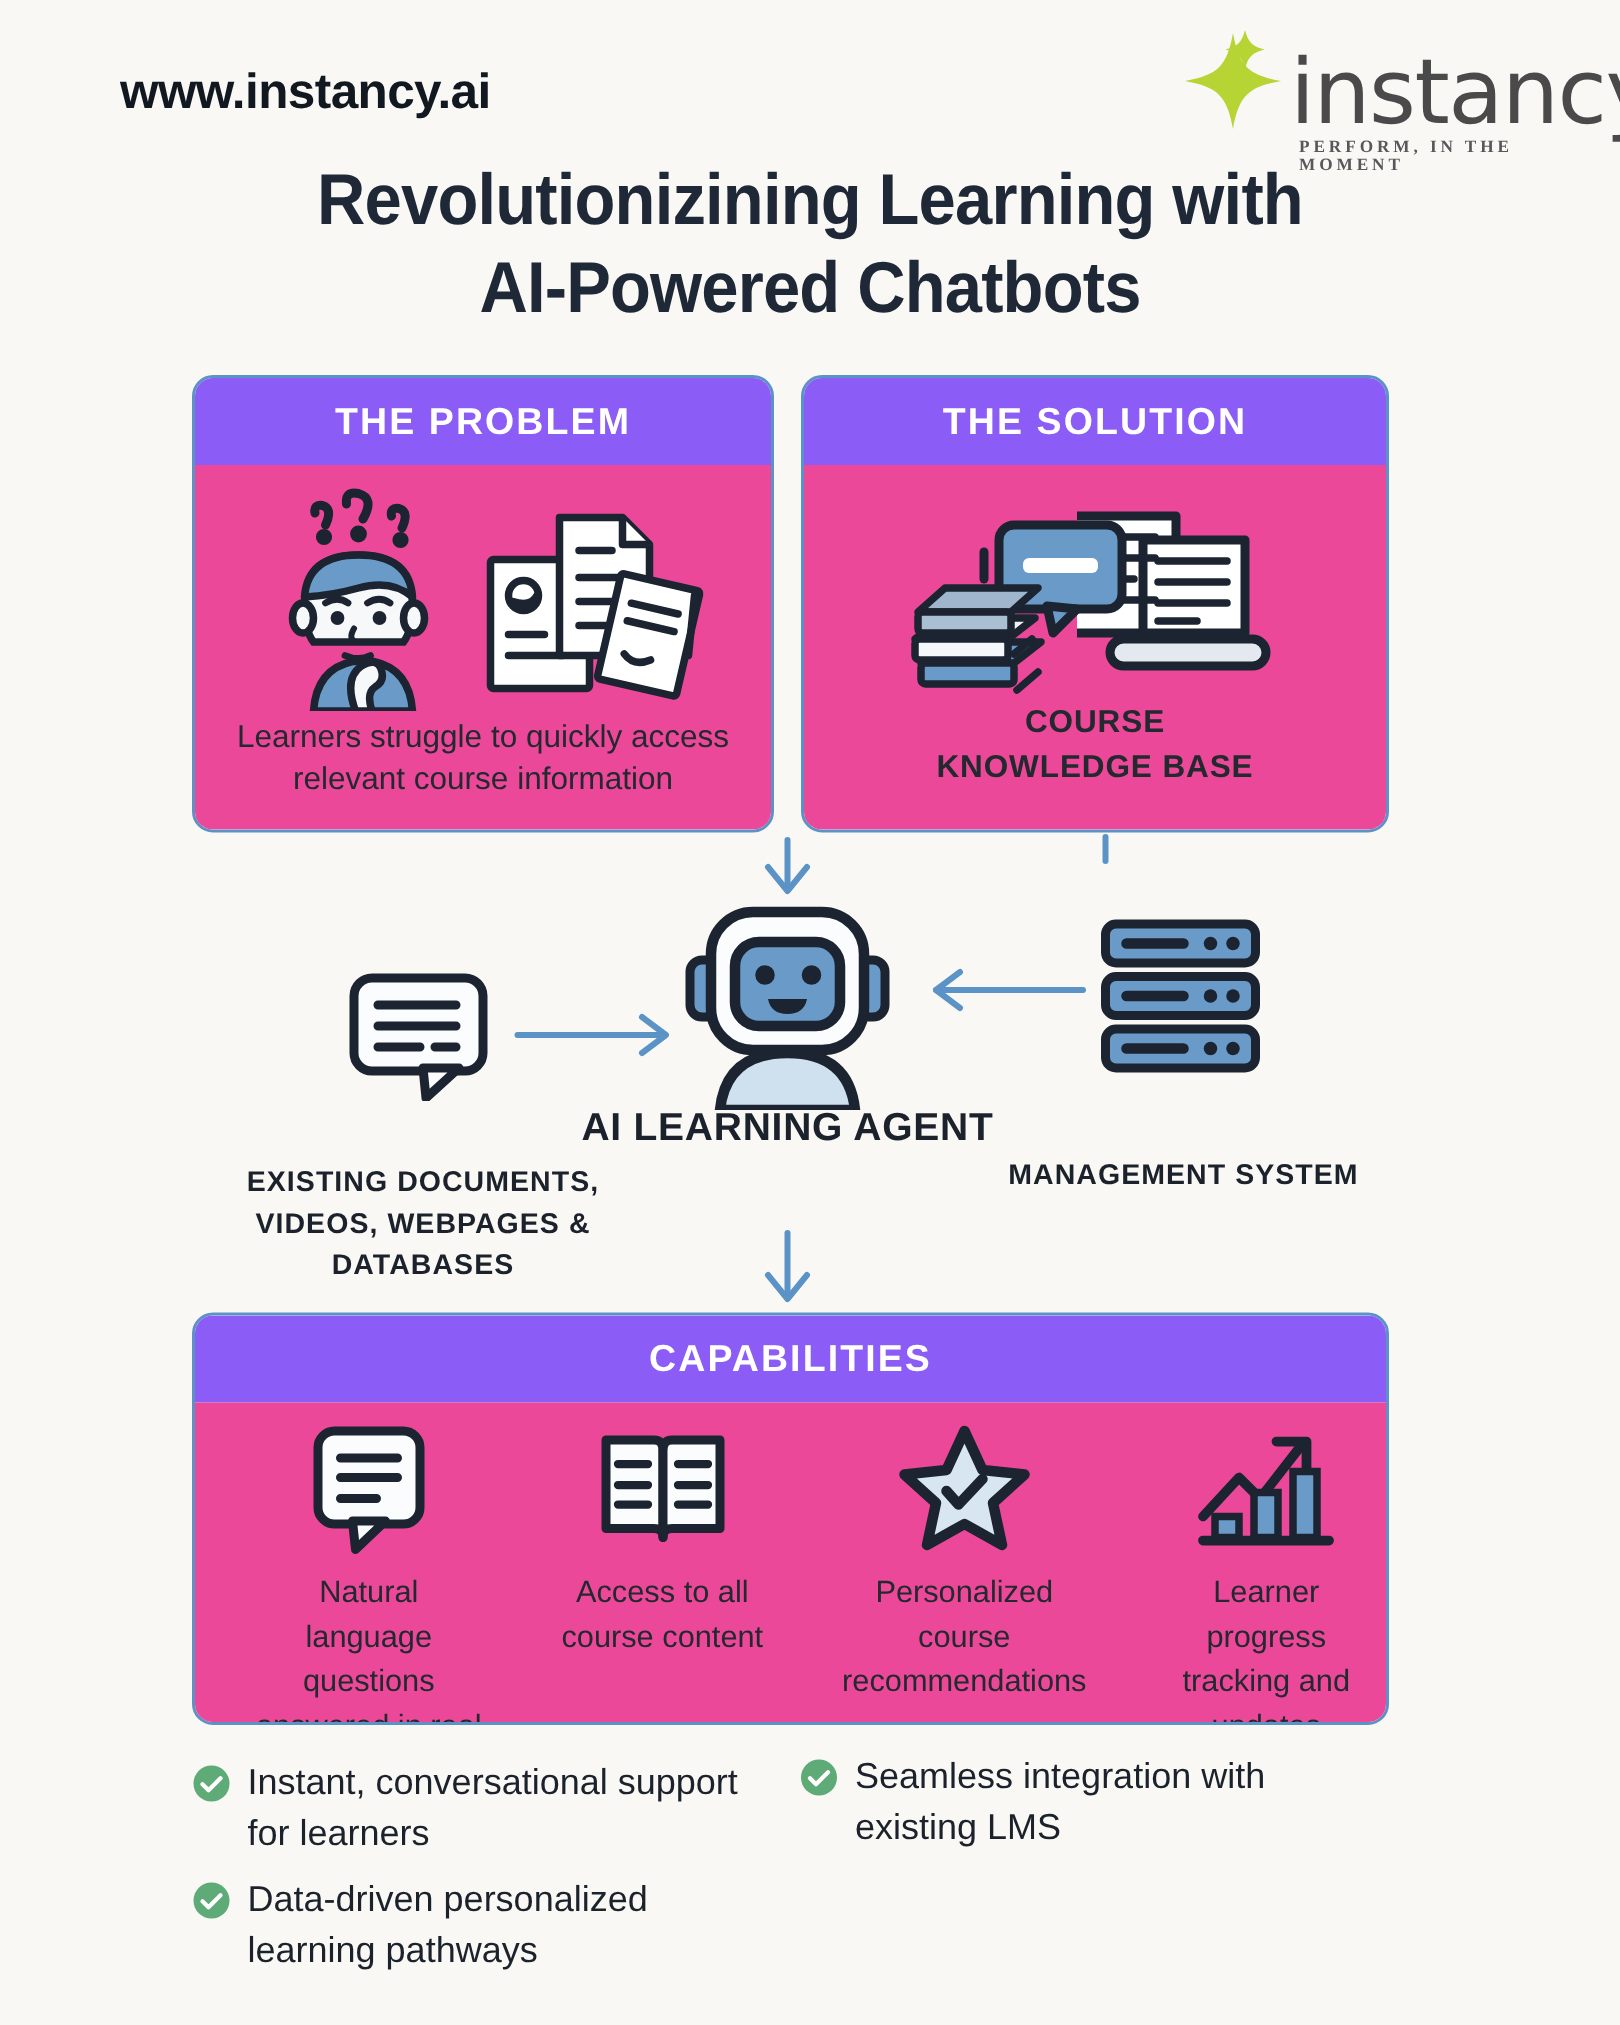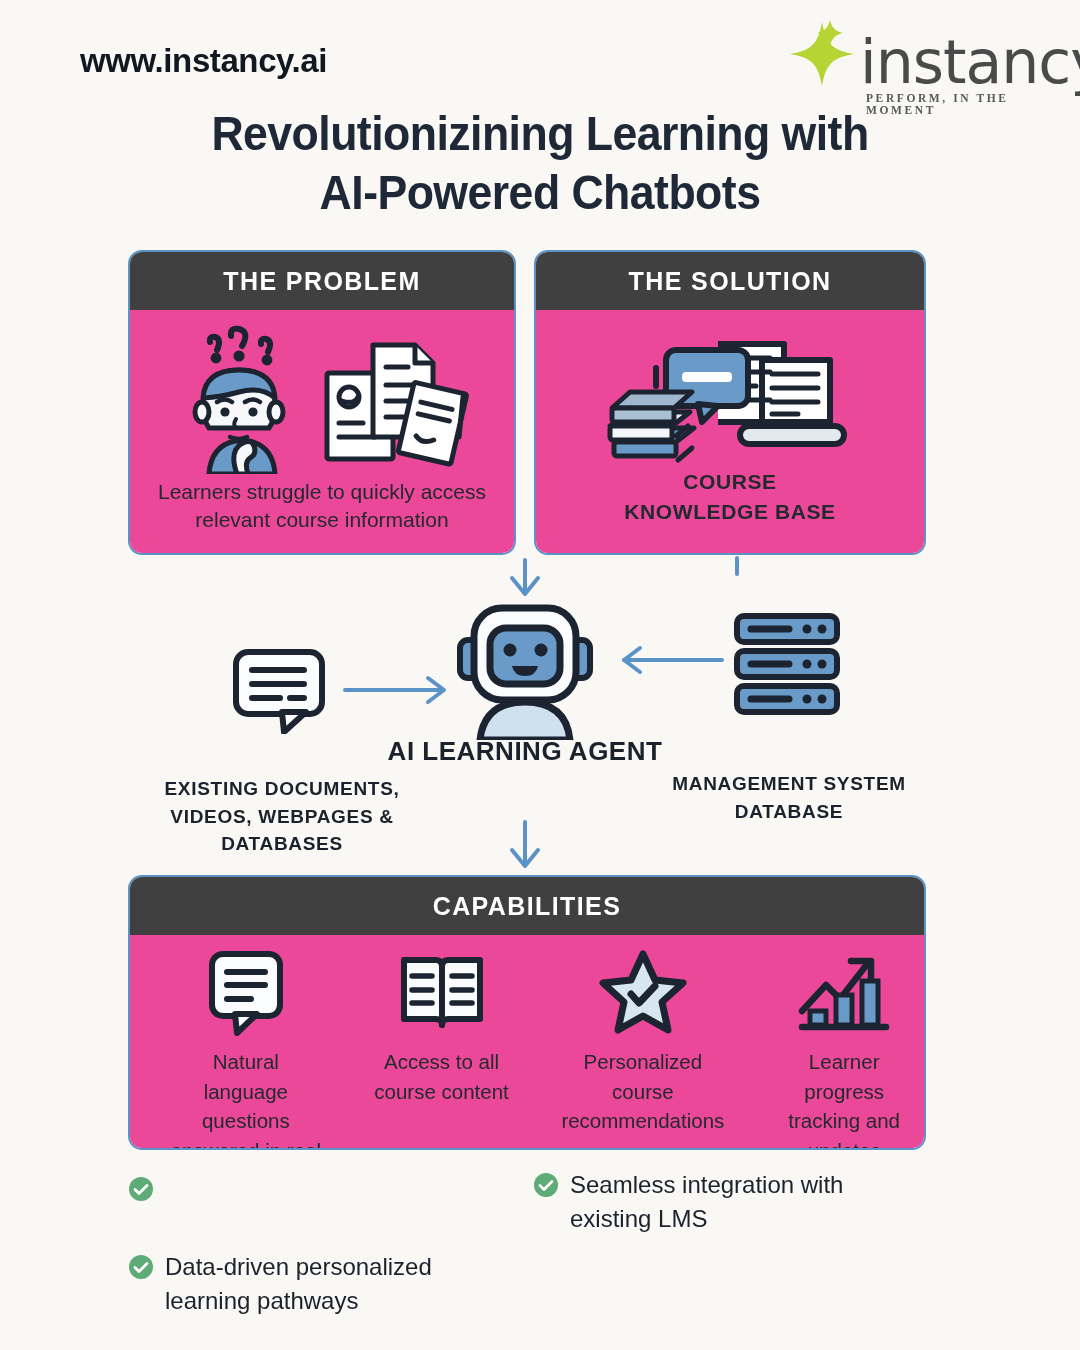--- a/index.html
+++ b/index.html
@@ -73,21 +73,21 @@
   
   .card {
     position: absolute;
     border: 2px solid #5b93c7;
     border-radius: 14px;
     background: #ffffff;
     box-sizing: border-box;
     overflow: hidden;
   }
   .card-head {
-    background: #404040;
+    background: #8b5cf6;
     color: #ffffff;
     text-align: center;
     font-weight: bold;
     letter-spacing: 1.4px;
     font-size: 25px;
     line-height: 58px;
     height: 58px;
     font-family: "Liberation Sans Narrow", "Liberation Sans", sans-serif;
   }
   .card-body {
@@ -367,21 +367,20 @@
         <circle cx="89" cy="17" r="4.5"></circle>
       <circle cx="74" cy="52" r="4.5"></circle>
         <circle cx="89" cy="52" r="4.5"></circle>
       <circle cx="74" cy="87" r="4.5"></circle>
         <circle cx="89" cy="87" r="4.5"></circle>
     </g>
   </svg>
 </div>
 <div class="flow-label" style="left:630px;top:770px;width:318px;">
   <div>MANAGEMENT SYSTEM</div>
-  <div>DATABASE</div>
 </div>
 
 <div class="card" id="capabilities-card">
   <div class="card-head">CAPABILITIES</div>
   <div class="card-body">
     <div class="cap-grid">
 
       <div class="cap-col">
         <div class="cap-icon">
           <svg width="78" height="86" viewBox="0 0 78 86">
@@ -438,20 +437,21 @@
 
 <div class="bullets">
 
   <div class="bullet" style="left:0;top:0;">
     <span class="check">
       <svg width="26" height="26" viewBox="0 0 26 26">
         <circle cx="13" cy="13" r="12" fill="#5eab78"></circle>
         <path d="M7 13.5 l4 4 l8 -8" fill="none" stroke="#fff" stroke-width="2.8" stroke-linecap="round" stroke-linejoin="round"></path>
       </svg>
     </span>
+    <span class="bullet-text">Instant, conversational support for learners</span>
   </div>
 
   <div class="bullet" style="left:405px;top:-4px;">
     <span class="check">
       <svg width="26" height="26" viewBox="0 0 26 26">
         <circle cx="13" cy="13" r="12" fill="#5eab78"></circle>
         <path d="M7 13.5 l4 4 l8 -8" fill="none" stroke="#fff" stroke-width="2.8" stroke-linecap="round" stroke-linejoin="round"></path>
       </svg>
     </span>
     <span class="bullet-text">Seamless integration with existing LMS</span>

